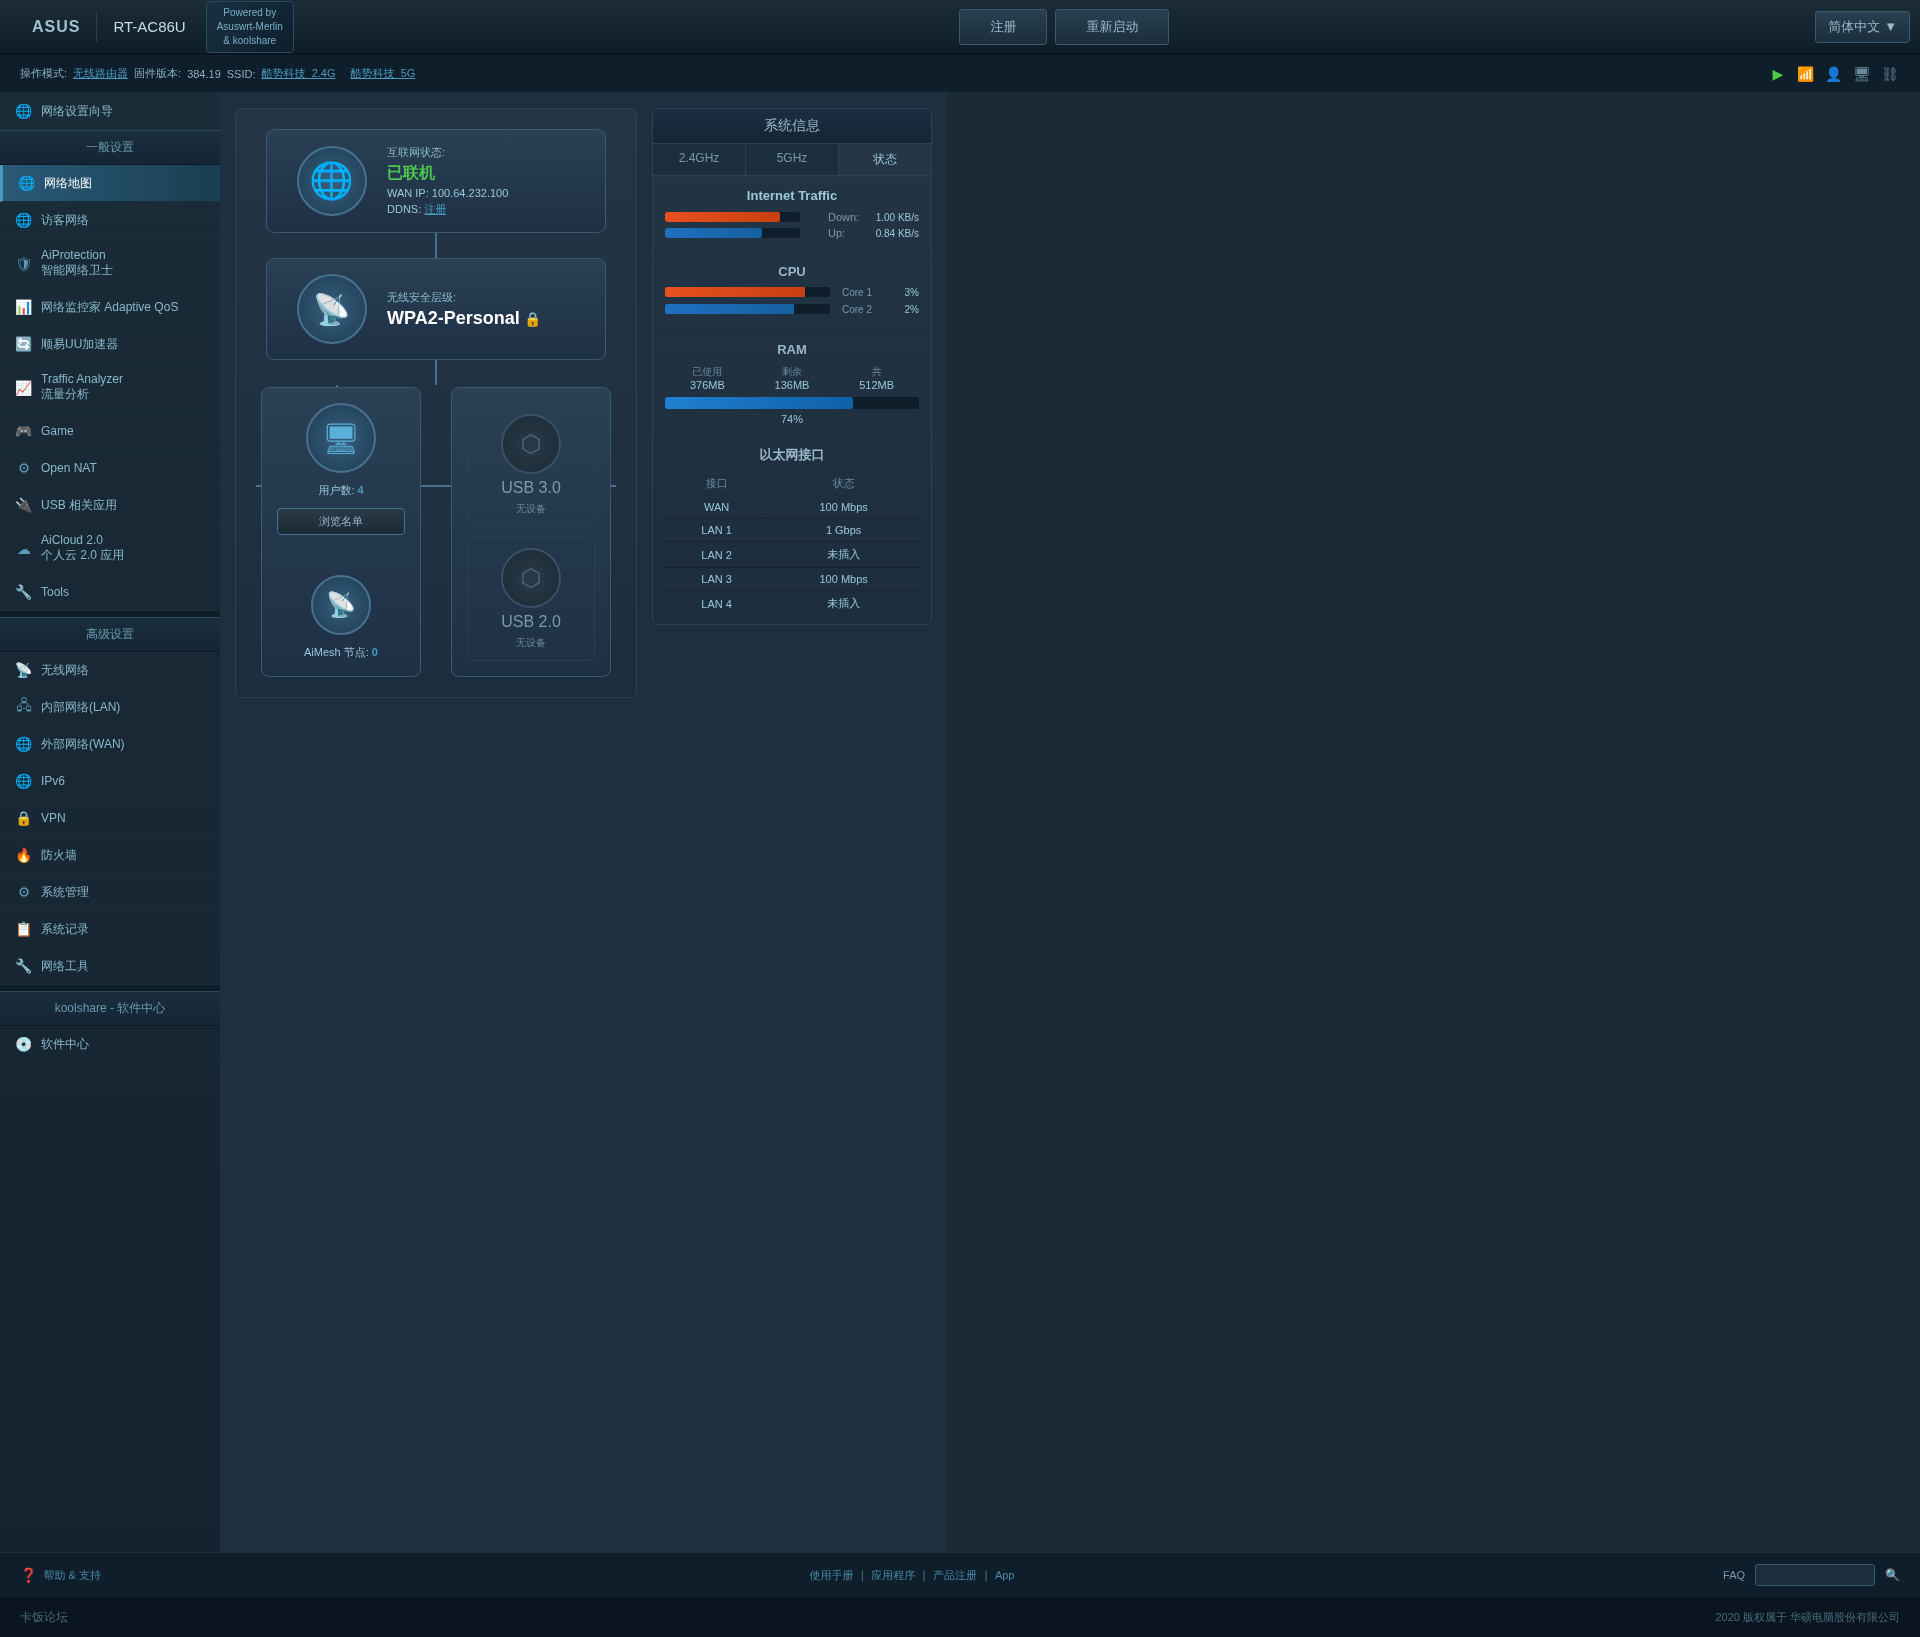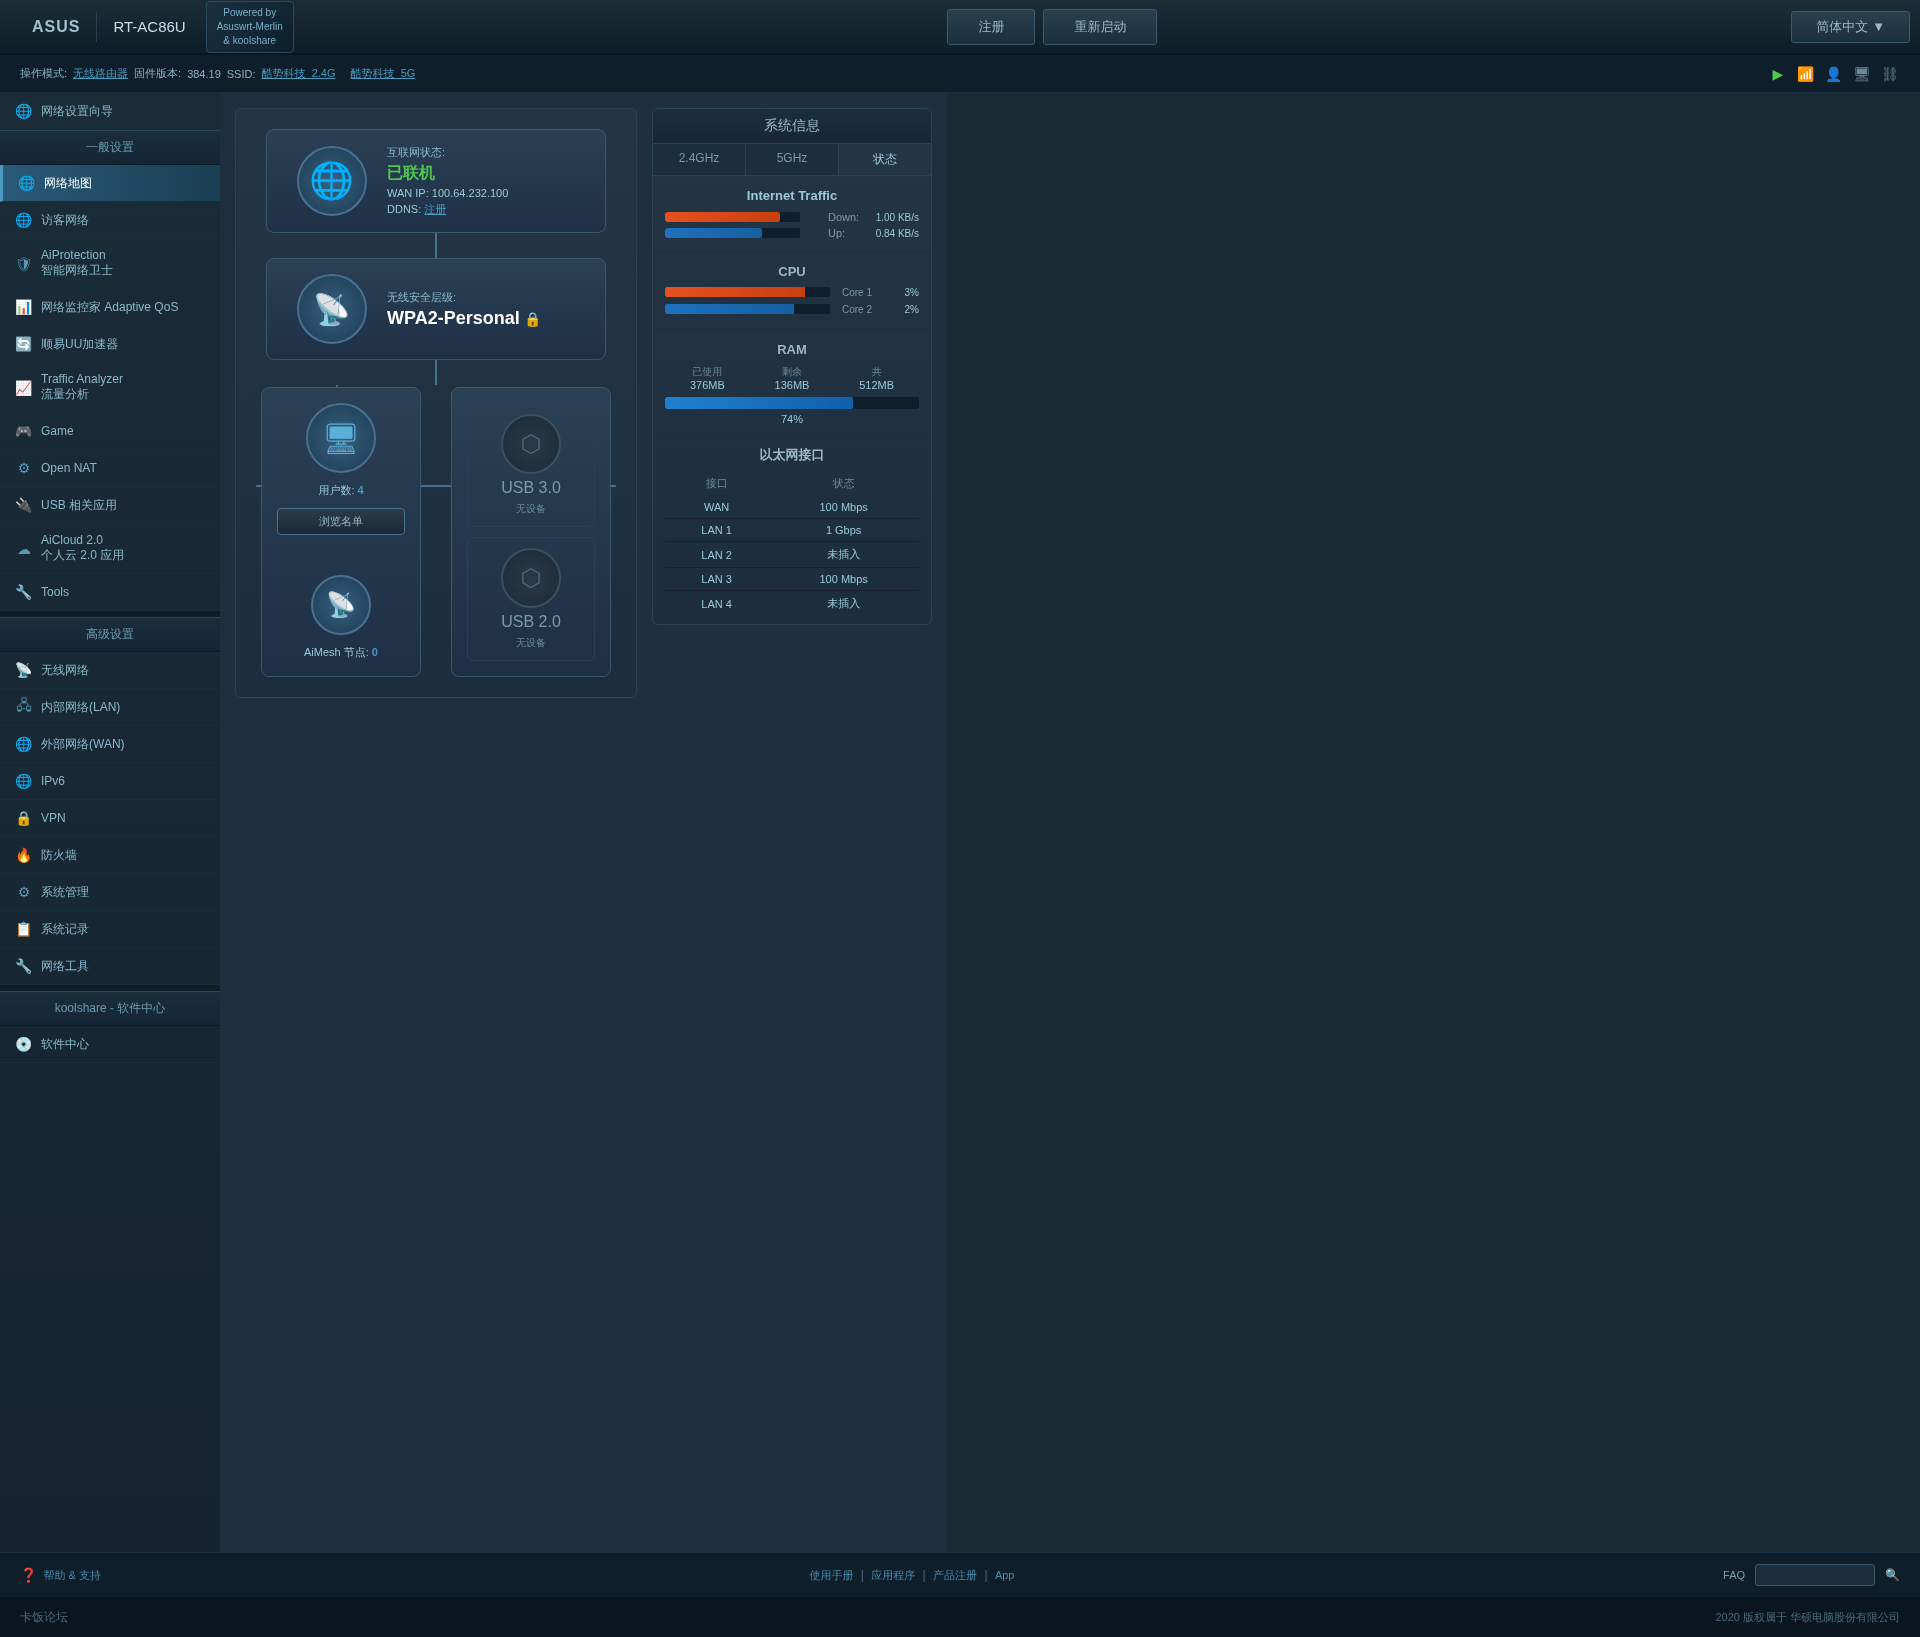--- a/index.html
+++ b/index.html
@@ -66,21 +66,21 @@
       border-radius: 3px;
       margin: 0 4px;
     }
     .lang-selector {
       display: flex;
       align-items: center;
       gap: 4px;
       background: linear-gradient(to bottom, #2a4050, #1a2e3c);
       border: 1px solid #3a5a70;
       border-radius: 3px;
-      padding: 6px 24px;
+      padding: 6px 12px;
       color: #9ab8ca;
       font-size: 13px;
       cursor: pointer;
     }
 
     
     .status-bar {
       background: #0e1e2a;
       height: 38px;
       display: flex;

